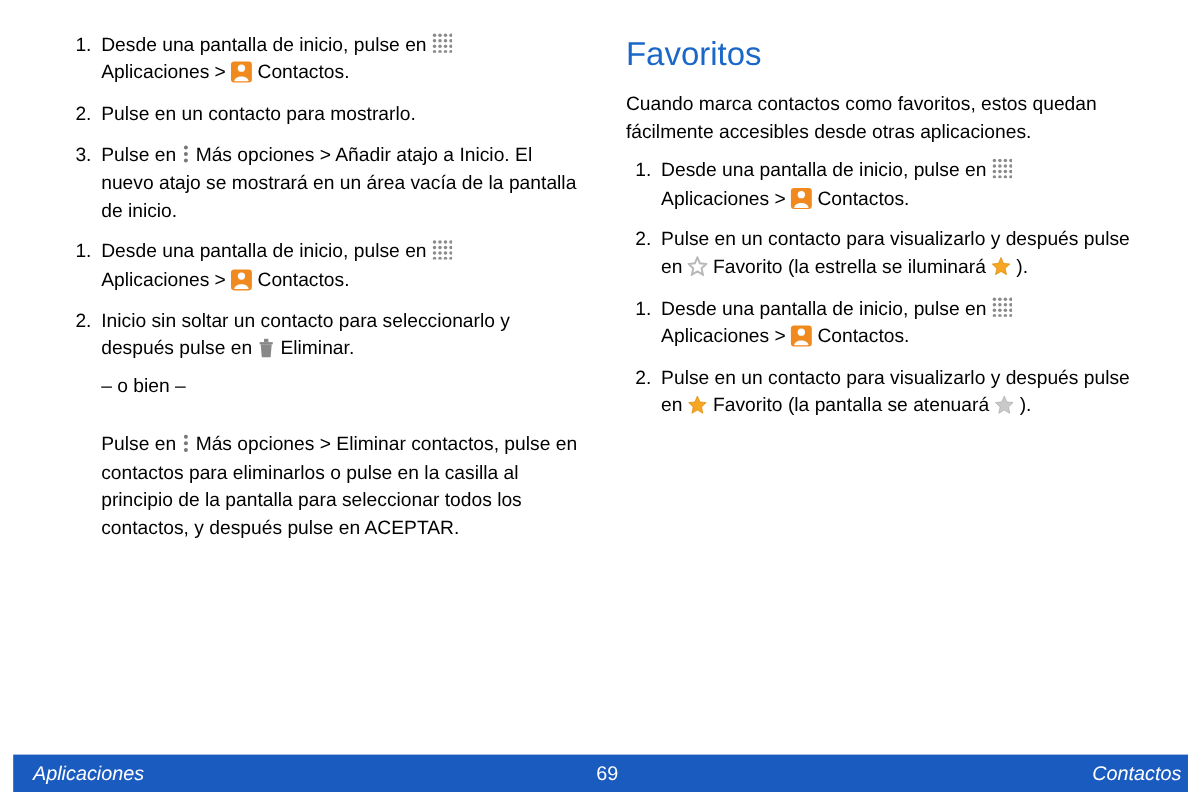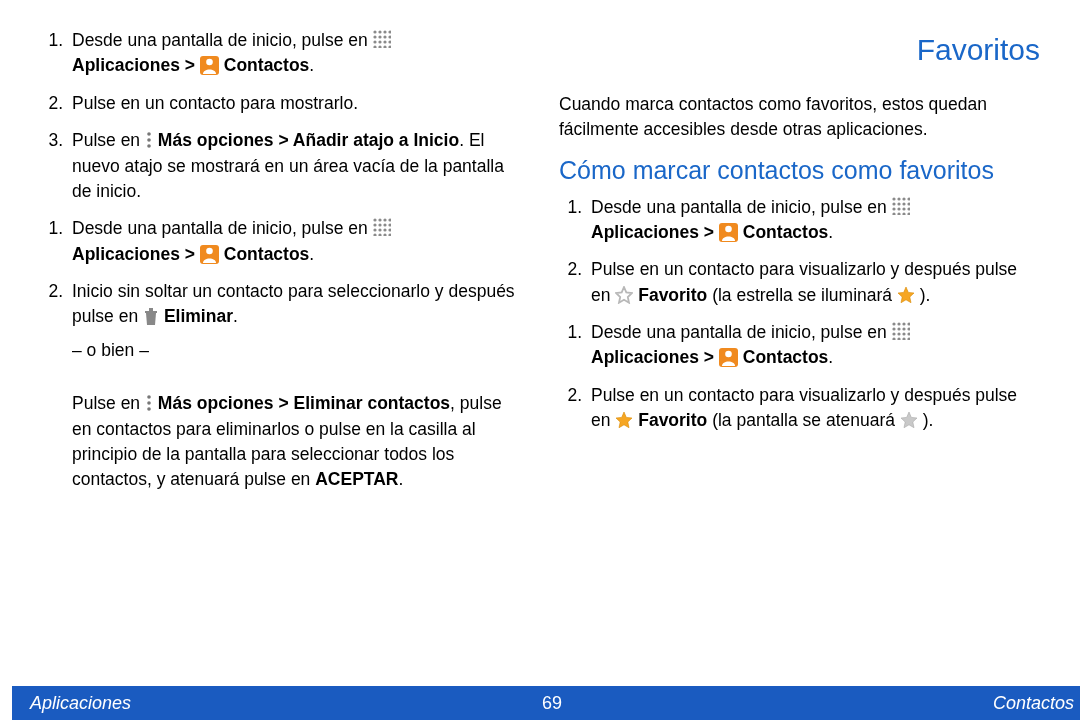--- a/index.html
+++ b/index.html
@@ -1,25 +1,25 @@
 <!DOCTYPE html>
 <html><head>
 <meta charset="utf-8">
 <style>
   * { box-sizing: border-box; margin: 0; padding: 0; }
   html, body { width: 1080px; height: 720px; font-family: Arial, Helvetica, sans-serif; background: #fff; color: #000; }
-  .page { width: 1080px; height: 720px; position: relative; }
+  .page { width: 1080px; height: 720px; position: relative; padding-left: 20px; }
   .columns { display: flex; width: 100%; height: 686px; padding: 28px 40px 10px 40px; gap: 38px; }
   .col { flex: 1; font-size: 17.5px; line-height: 1.45; }
-  .h1 { color: #1a67c8; font-size: 30px; font-weight: 400; margin-bottom: 20px; text-align: right; }
+  .h1 { color: #1a67c8; font-size: 30px; font-weight: 400; margin-bottom: 10px; }
   .h2 { color: #1a67c8; font-size: 25px; font-weight: 400; margin-bottom: 6px; margin-top: 4px; }
   .para { margin-bottom: 10px; }
   ol { list-style: decimal; padding-left: 28px; margin-bottom: 10px; }
   ol li { margin-bottom: 12px; padding-left: 4px; }
-  .bold { font-weight: 700; }
+  .bold { font-weight: 400; }
   .or-line { margin: 8px 0 28px 0; }
   .footer { position: absolute; left: 12px; bottom: 0; width: 100%; height: 34px; background: #1a5bc0; color: #fff; display: flex; align-items: center; justify-content: space-between; padding: 0 18px; font-style: italic; font-size: 18px; font-weight: 400; }
   .footer-center { position: absolute; left: 50%; transform: translateX(-50%); font-style: normal; }
   
   .icon { display: inline-block; vertical-align: -3px; }
   .apps-icon { width: 18px; height: 18px; vertical-align: -2px; }
   .apps-icon circle { fill: #8a8a8a; }
   .contact-icon { width: 19px; height: 19px; background: #f08a1f; border-radius: 3px; vertical-align: -4px; position: relative; }
   .contact-icon svg { position: absolute; top: 1px; left: 2px; }
   .dots3 { width: 8px; height: 18px; vertical-align: -3px; }
@@ -123,30 +123,29 @@
             <path d="M3 6 L13 6 L12 18 L4 18 Z"></path>
           </svg>
           <span class="bold"> Eliminar</span><span>.</span>
           <div class="or-line">– o bien –</div>
           <span>Pulse en </span>
           <svg class="icon dots3" viewBox="0 0 8 18">
               <circle cx="4" cy="3" r="1.8"></circle>
               <circle cx="4" cy="9" r="1.8"></circle>
               <circle cx="4" cy="15" r="1.8"></circle>
             </svg>
-          <span class="bold"> Más opciones &gt; Eliminar contactos</span><span>, pulse en contactos para eliminarlos o pulse en la casilla al principio de la pantalla para seleccionar todos los contactos, y atenuará pulse en </span><span class="bold">ACEPTAR</span><span>.</span>
+          <span class="bold"> Más opciones &gt; Eliminar contactos</span><span>, pulse en contactos para eliminarlos o pulse en la casilla al principio de la pantalla para seleccionar todos los contactos, y después pulse en </span><span class="bold">ACEPTAR</span><span>.</span>
         </li>
       </ol>
     </div>
 
     <div class="col">
       <div class="h1">Favoritos</div>
       <div class="para">Cuando marca contactos como favoritos, estos quedan fácilmente accesibles desde otras aplicaciones.</div>
 
-      <div class="h2">Cómo marcar contactos como favoritos</div>
       <ol>
         <li>
           <span>Desde una pantalla de inicio, pulse en </span>
           <svg class="icon apps-icon" viewBox="0 0 18 18">
             <circle cx="2" cy="2" r="1.6"></circle>
               <circle cx="7" cy="2" r="1.6"></circle>
               <circle cx="12" cy="2" r="1.6"></circle>
               <circle cx="17" cy="2" r="1.6"></circle>
             <circle cx="2" cy="7" r="1.6"></circle>
               <circle cx="7" cy="7" r="1.6"></circle>

